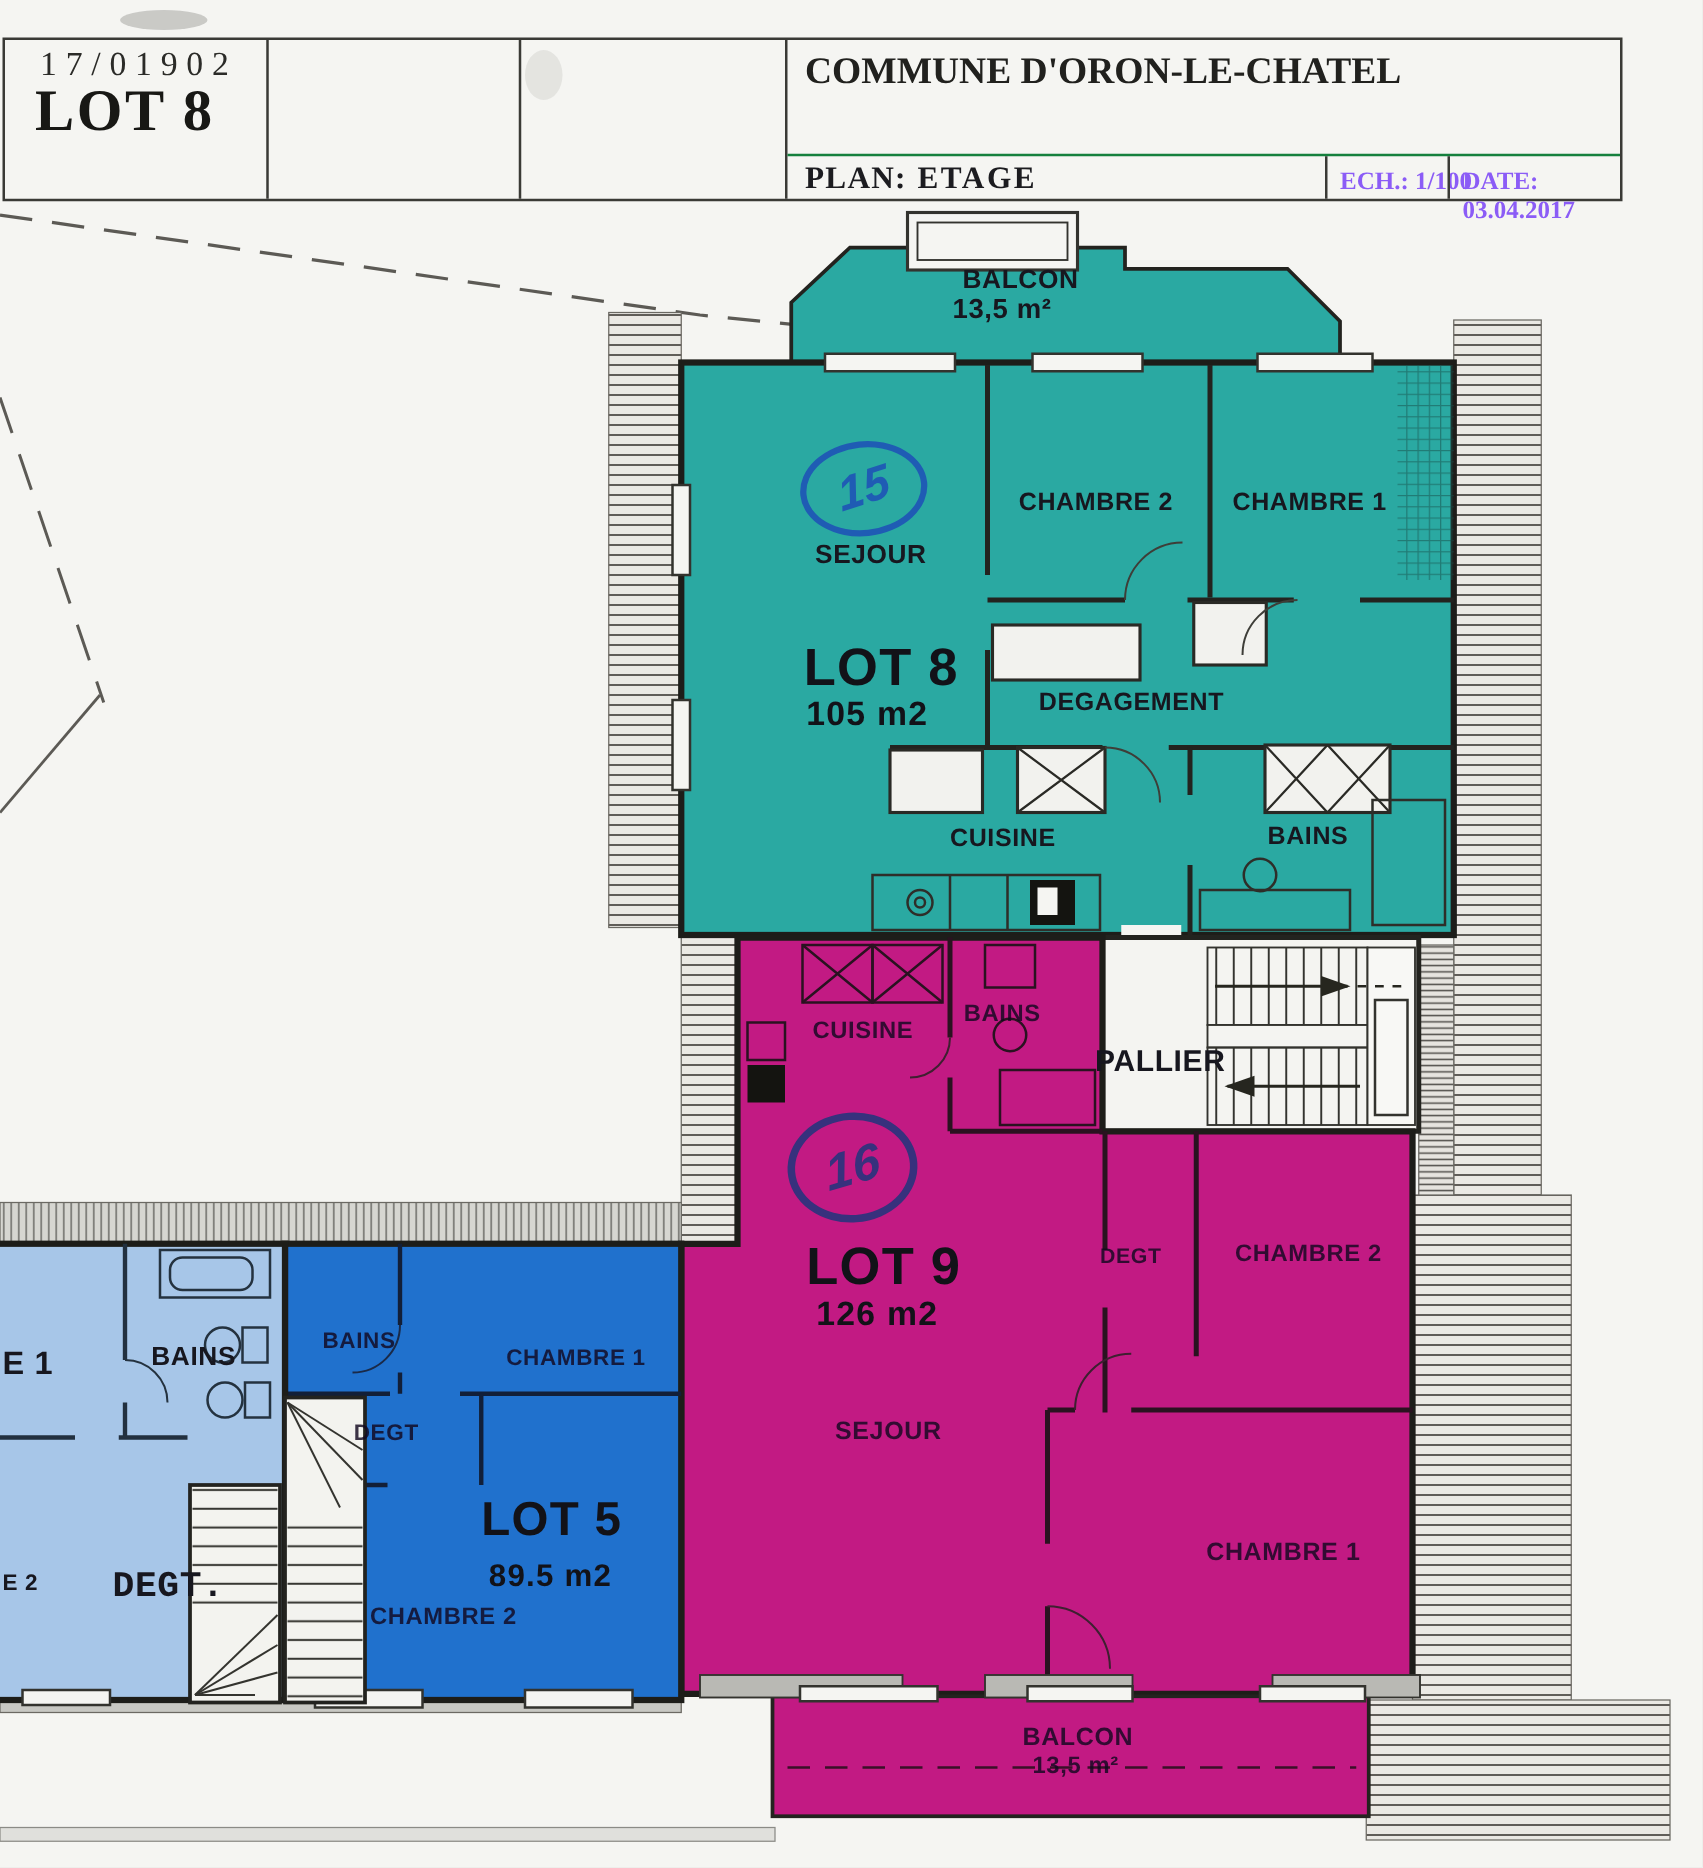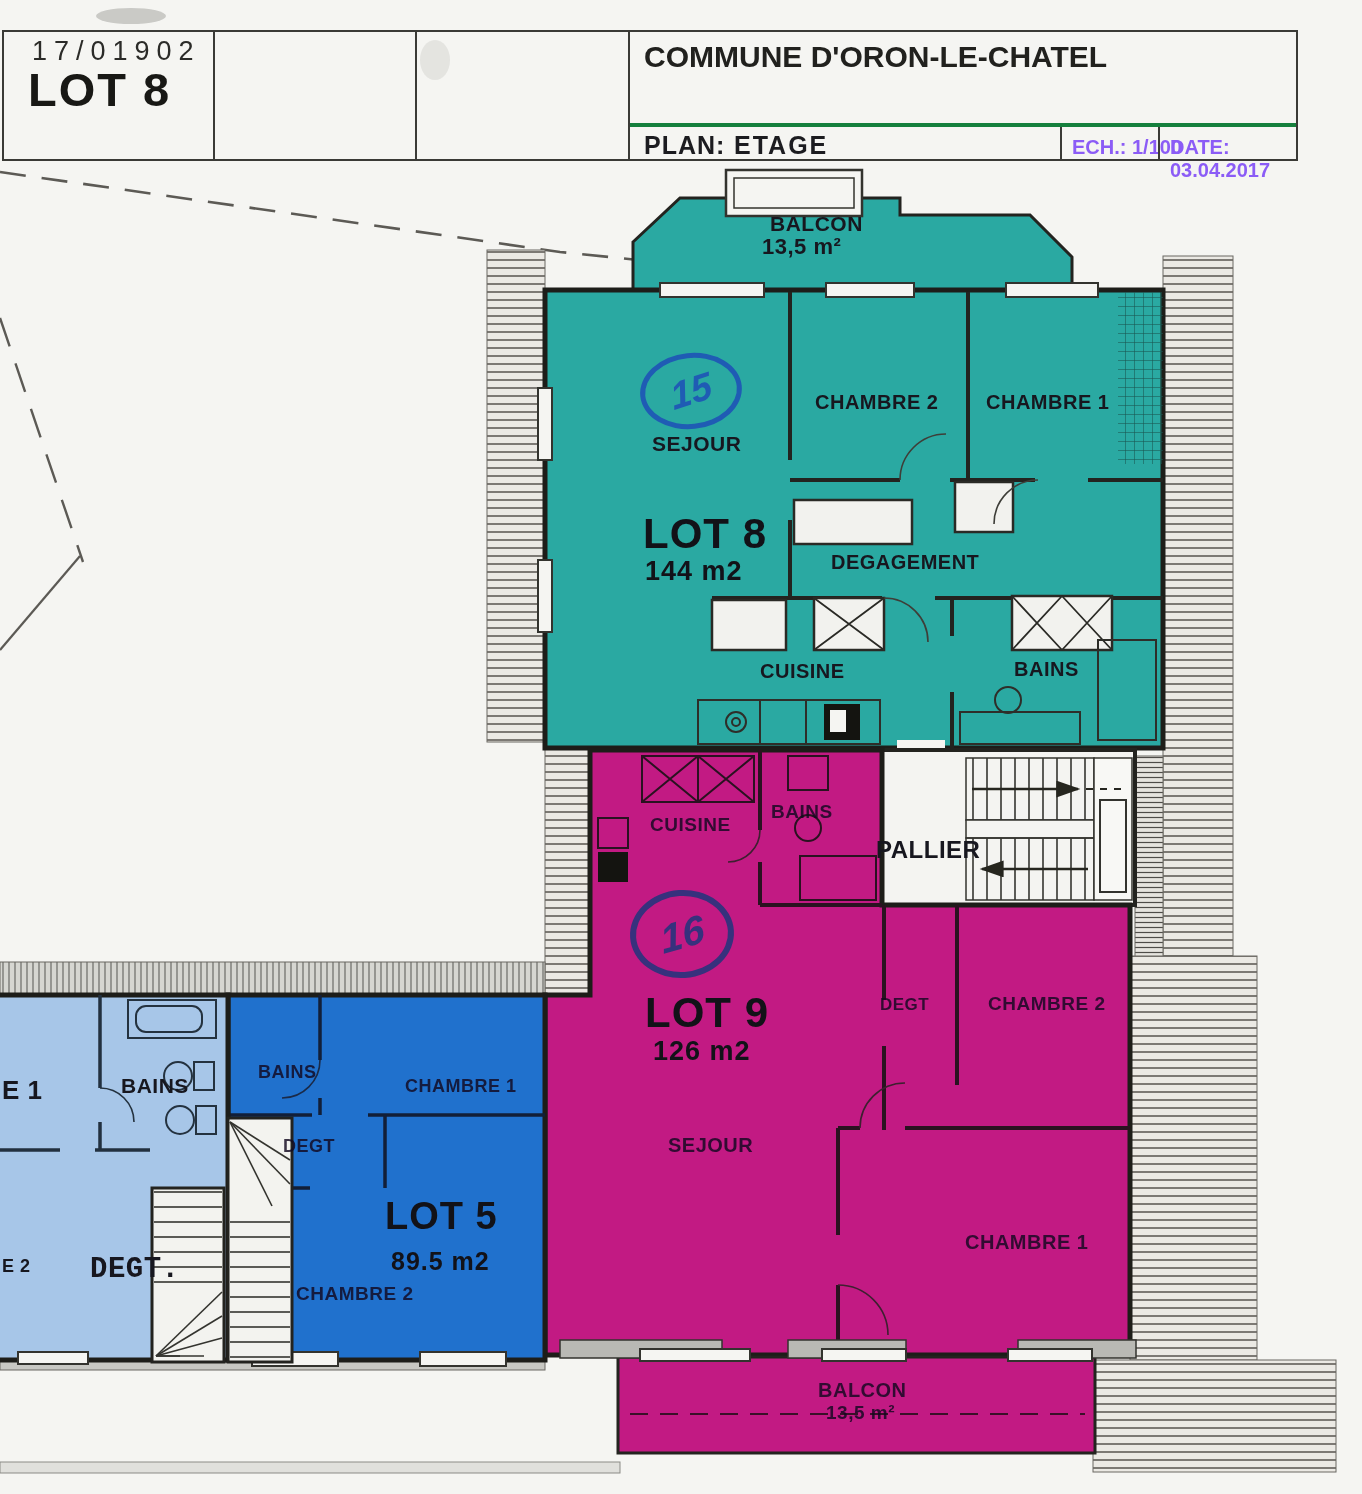--- a/index.html
+++ b/index.html
@@ -1,26 +1,26 @@
 <!DOCTYPE html>
 <html><head>
 <meta charset="utf-8">
 <style>
   html,body{margin:0;padding:0;background:#e8e8e6;}
   .page{position:relative;width:1362px;height:1494px;background:#f5f5f2;overflow:hidden;
         font-family:"Liberation Sans", sans-serif;color:#1c1c20;}
   svg.plan{position:absolute;left:0;top:0;}
   
-  .titlebar{position:absolute;left:2px;top:30px;width:1292px;height:127px;border:2px solid #3a3a36;background:transparent;}
+  .titlebar{position:absolute;left:2px;top:30px;width:1292px;height:127px;border:2px solid #3a3a36;background:transparent;font-family:Liberation Serif, serif;}
   .tcell{position:absolute;top:0;height:100%;border-right:2px solid #3a3a36;box-sizing:border-box;}
   .proj-no{position:absolute;left:28px;top:4px;font-size:27px;letter-spacing:7px;font-weight:500;color:#2b2b28;}
   .lot-title{position:absolute;left:24px;top:30px;font-size:47px;font-weight:800;letter-spacing:2px;color:#181815;}
   .hdr-commune{position:absolute;left:14px;top:8px;font-size:30px;font-weight:600;color:#21211e;}
   .hdr-address{position:absolute;left:14px;top:44px;font-size:29px;font-weight:500;color:#262622;}
-  .hdr-row2{position:absolute;left:0;top:91px;width:100%;height:36px;border-top:4px solid #15803d;box-sizing:border-box;}
+  .hdr-row2{position:absolute;left:0;top:91px;width:100%;height:36px;border-top:2px solid #15803d;box-sizing:border-box;}
   .hdr-plan{position:absolute;left:14px;top:4px;font-size:25px;font-weight:600;letter-spacing:1px;}
   .hdr-plan-val{position:absolute;left:104px;top:4px;font-size:25px;font-weight:600;letter-spacing:2px;}
   .hdr-small{position:absolute;top:9px;font-size:20px;font-weight:600;color:#8b5cf6;}
   
   .lbl{position:absolute;white-space:nowrap;font-weight:600;letter-spacing:.5px;color:#17171f;}
   .dim{color:rgba(18,8,32,.82);}
   .bolder{font-weight:800;letter-spacing:1px;color:#121218;}
   .mark{position:absolute;display:flex;align-items:center;justify-content:center;
         border-radius:50%;font-style:italic;font-weight:700;background:transparent;}
   .mark span{transform:rotate(-12deg) skewX(-6deg);}
@@ -266,21 +266,21 @@
       </div>
     </div>
   </div>
   <div class="smudge" style="left:96px;top:8px;width:70px;height:16px;"></div>
   <div class="smudge" style="left:420px;top:40px;width:30px;height:40px;opacity:.4;"></div>
 
   <div class="lbl" style="left:652px;top:432px;font-size:21px;">SEJOUR</div>
   <div class="lbl" style="left:815px;top:391px;font-size:20px;">CHAMBRE 2</div>
   <div class="lbl" style="left:986px;top:391px;font-size:20px;">CHAMBRE 1</div>
   <div class="lbl bolder" style="left:643px;top:510px;font-size:42px;">LOT 8</div>
-  <div class="lbl bolder" style="left:645px;top:556px;font-size:27px;">144 m2</div>
+  <div class="lbl bolder" style="left:645px;top:556px;font-size:27px;">105 m2</div>
   <div class="lbl" style="left:831px;top:551px;font-size:20px;">DEGAGEMENT</div>
   <div class="lbl" style="left:760px;top:660px;font-size:20px;">CUISINE</div>
   <div class="lbl" style="left:1014px;top:658px;font-size:20px;">BAINS</div>
   <div class="lbl" style="left:770px;top:212px;font-size:21px;font-weight:700;">BALCON</div>
   <div class="lbl" style="left:762px;top:234px;font-size:22px;font-weight:800;">13,5 m²</div>
   <div class="mark" style="left:640px;top:353px;width:92px;height:66px;border:5px solid #1f5cb4;color:#1f5cb4;font-size:38px;transform:rotate(-6deg);">
       <span>15</span>
     </div>
 
   <div class="lbl dim" style="left:650px;top:814px;font-size:19px;">CUISINE</div>

